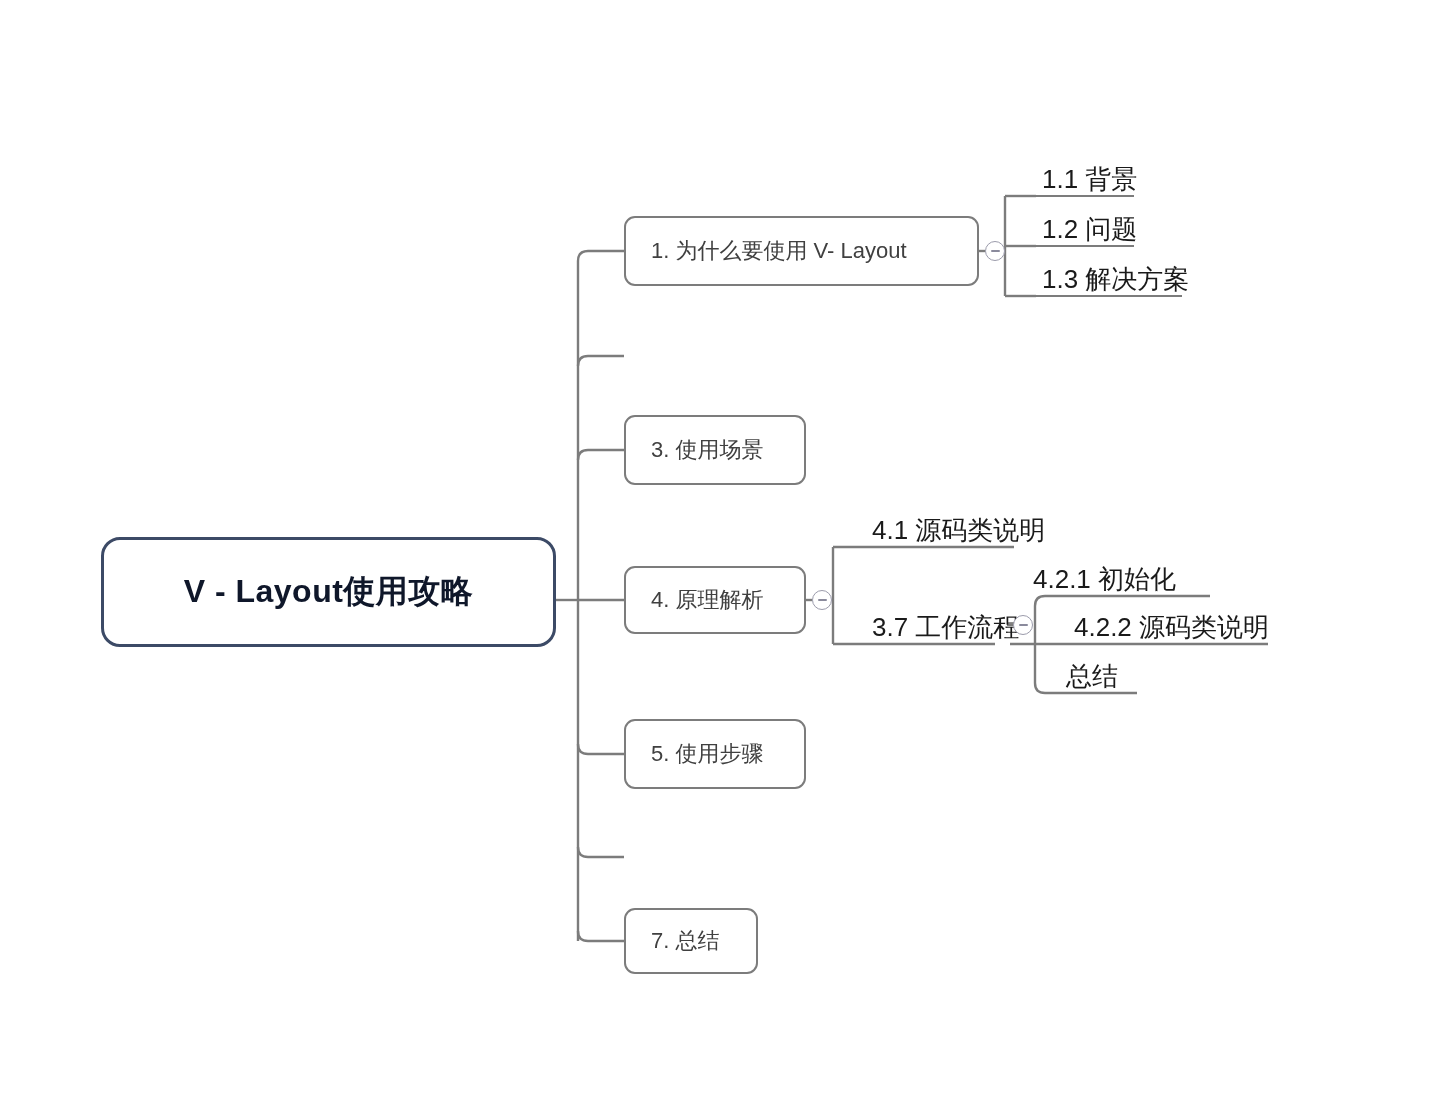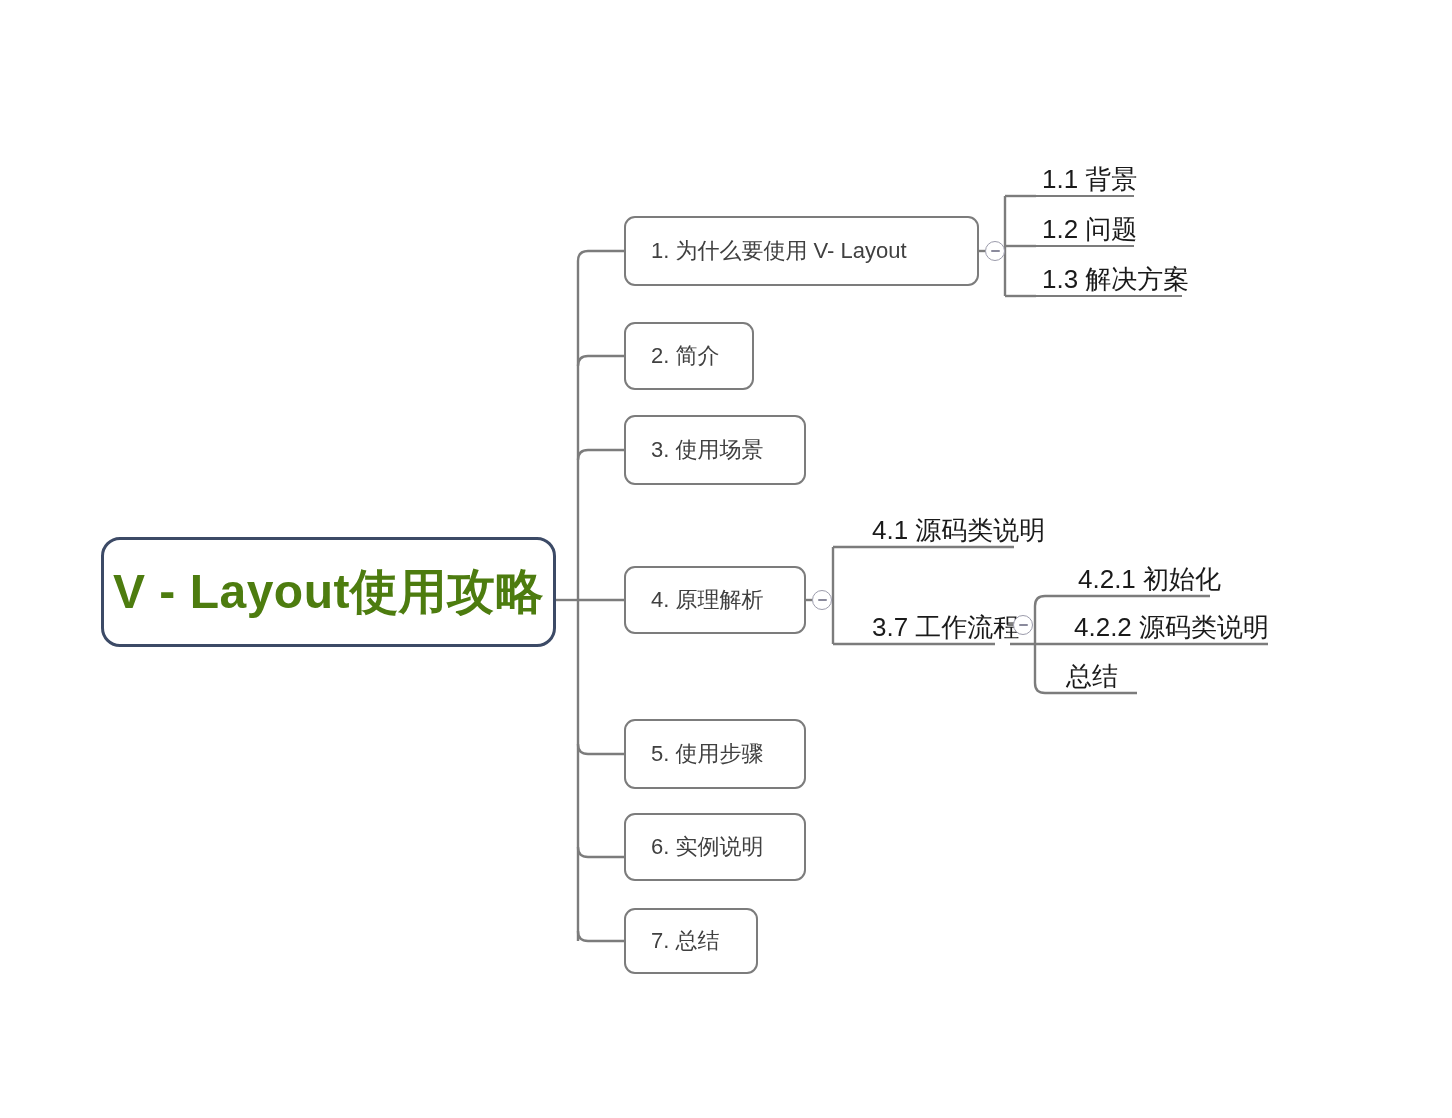--- a/index.html
+++ b/index.html
@@ -42,23 +42,23 @@
     height: 110px;
     box-sizing: border-box;
     border: 3px solid #3c4a66;
     border-radius: 19px;
     background: #ffffff;
     display: flex;
     align-items: center;
     justify-content: center;
   }
   .root-label {
-    font-size: 48px;
+    font-size: 32px;
     font-weight: bold;
-    color: #4d7c0f;
+    color: #0f172a;
     letter-spacing: 0.5px;
     white-space: nowrap;
   }
 
   
   .l1-node {
     position: absolute;
     box-sizing: border-box;
     border: 2px solid #7c7c7c;
     border-radius: 11px;
@@ -163,39 +163,33 @@
   </svg>
 
   <div class="root-node">
     <span class="root-label">V - Layout使用攻略</span>
   </div>
 
   <div class="l1-node" style="left:624px; top:216px; width:355px; height:70px;">
     <span class="l1-label">1. 为什么要使用 V- Layout</span>
   </div>
 
-  <div class="l1-node" style="left:624px; top:322px; width:130px; height:68px;">
-    <span class="l1-label">2. 简介</span>
-  </div>
 
   <div class="l1-node" style="left:624px; top:415px; width:182px; height:70px;">
     <span class="l1-label">3. 使用场景</span>
   </div>
 
   <div class="l1-node" style="left:624px; top:566px; width:182px; height:68px;">
     <span class="l1-label">4. 原理解析</span>
   </div>
 
   <div class="l1-node" style="left:624px; top:719px; width:182px; height:70px;">
     <span class="l1-label">5. 使用步骤</span>
   </div>
 
-  <div class="l1-node" style="left:624px; top:813px; width:182px; height:68px;">
-    <span class="l1-label">6. 实例说明</span>
-  </div>
 
   <div class="l1-node" style="left:624px; top:908px; width:134px; height:66px;">
     <span class="l1-label">7. 总结</span>
   </div>
 
   <div class="leaf-node" style="left:1036px; top:160px; width:98px; height:36px;">
     <span class="leaf-label">1.1 背景</span>
   </div>
   <div class="leaf-underline" style="left:1036px; top:195px; width:98px;"></div>
 
@@ -212,21 +206,21 @@
   <div class="leaf-node" style="left:866px; top:511px; width:148px; height:36px;">
     <span class="leaf-label">4.1 源码类说明</span>
   </div>
   <div class="leaf-underline" style="left:866px; top:546px; width:148px;"></div>
 
   <div class="leaf-node" style="left:866px; top:608px; width:129px; height:36px;">
     <span class="leaf-label">3.7 工作流程</span>
   </div>
   <div class="leaf-underline" style="left:866px; top:643px; width:129px;"></div>
 
-  <div class="leaf-node" style="left:1072px; top:560px; width:132px; height:36px;">
+  <div class="leaf-node" style="left:1027px; top:560px; width:132px; height:36px;">
     <span class="leaf-label">4.2.1 初始化</span>
   </div>
   <div class="leaf-underline" style="left:1068px; top:595px; width:142px;"></div>
 
   <div class="leaf-node" style="left:1068px; top:608px; width:192px; height:36px;">
     <span class="leaf-label">4.2.2 源码类说明</span>
   </div>
   <div class="leaf-underline" style="left:1068px; top:643px; width:200px;"></div>
 
   <div class="leaf-node" style="left:1060px; top:657px; width:76px; height:36px;">

